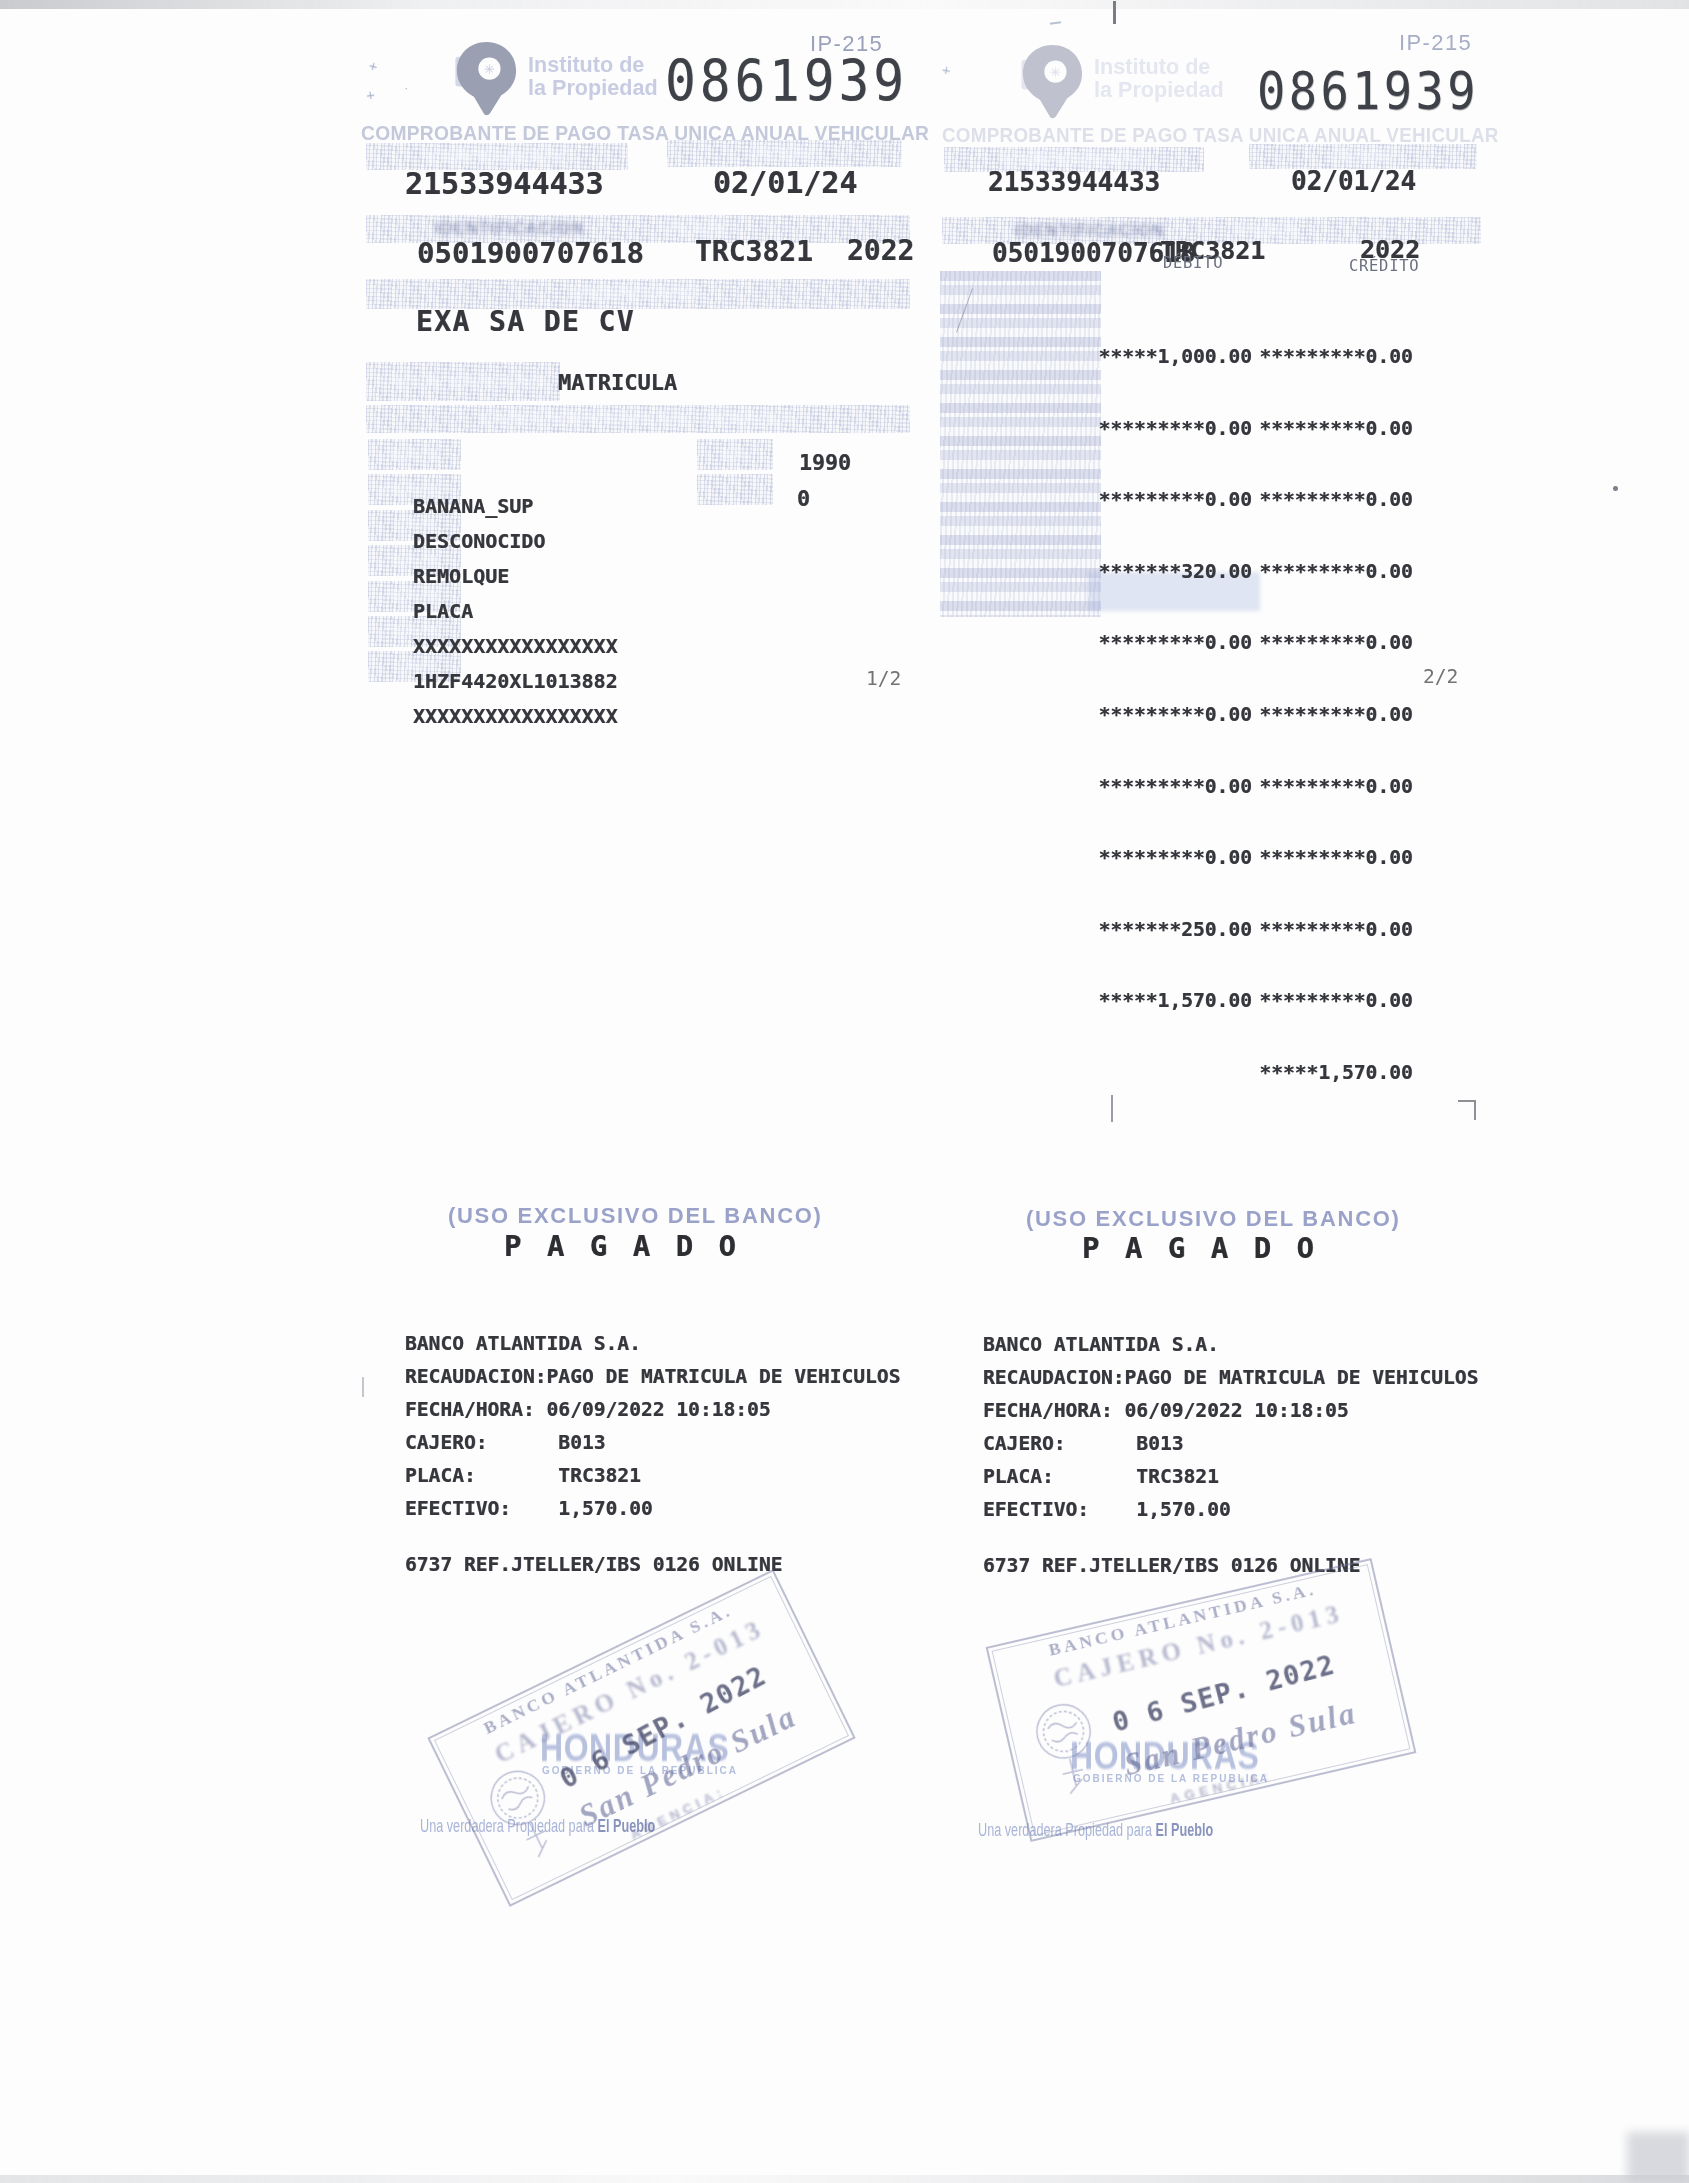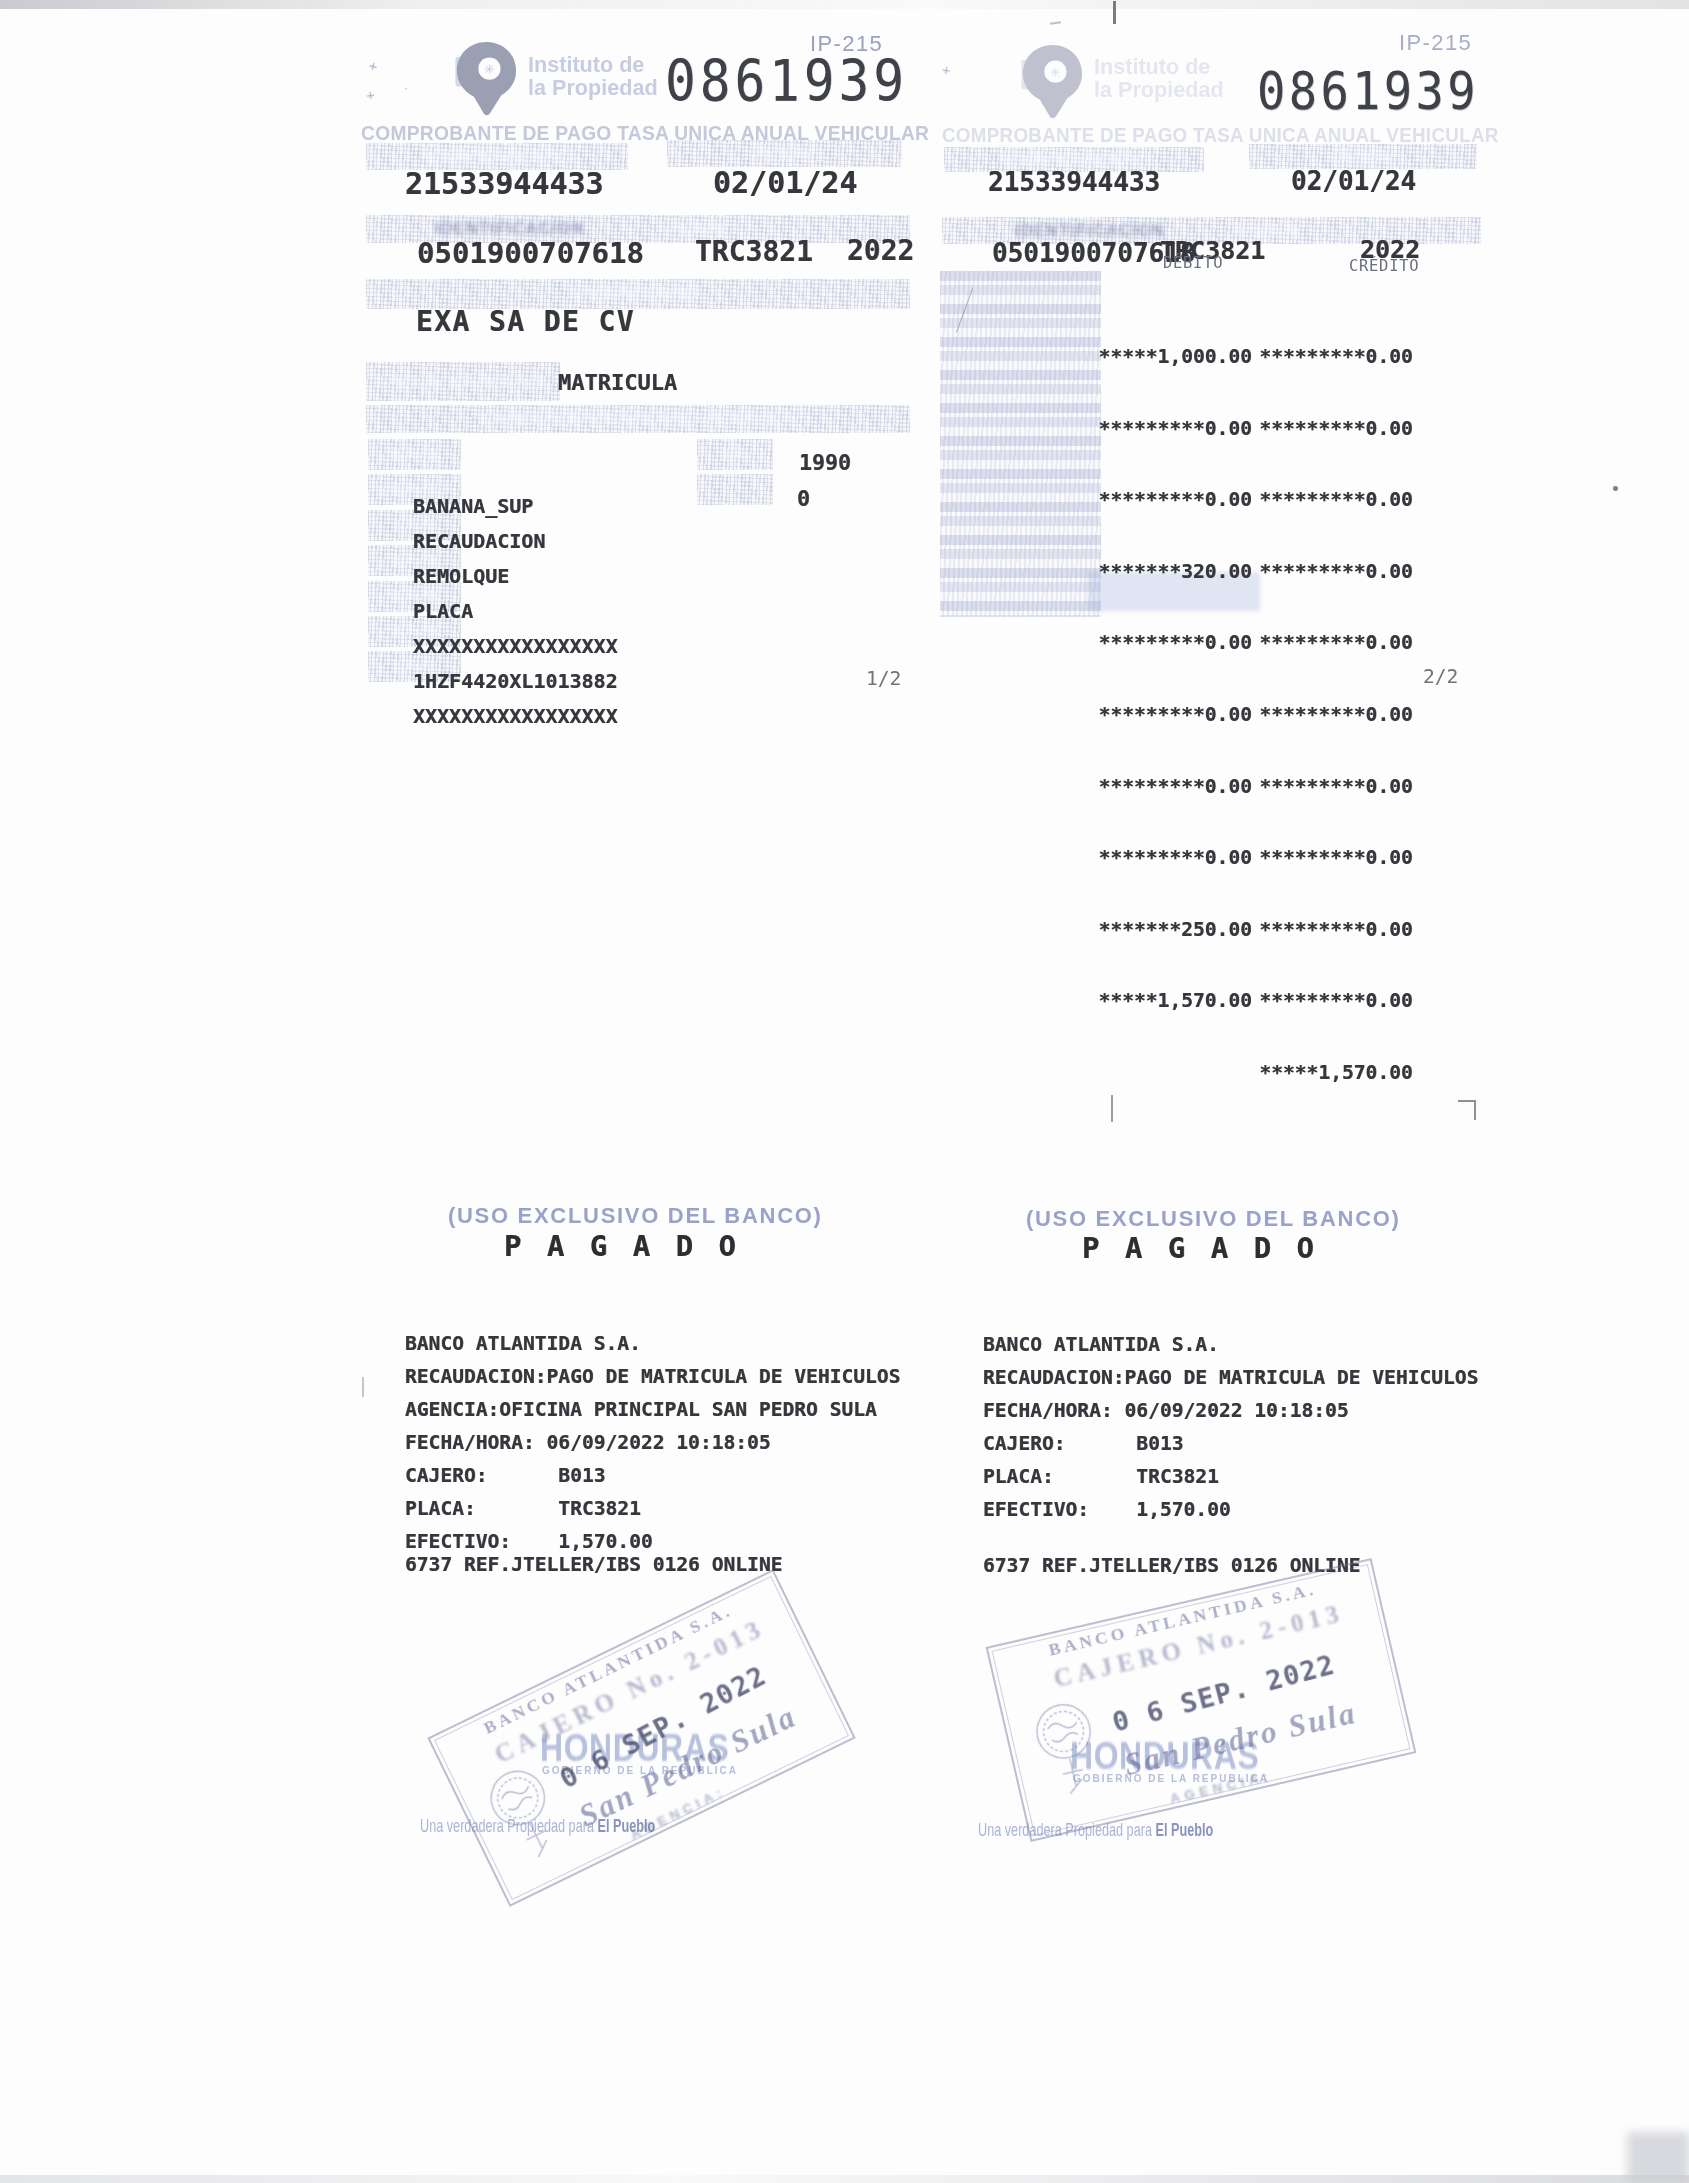--- a/index.html
+++ b/index.html
@@ -152,21 +152,21 @@
       </div>
       <div class="vband band">
         <span class="bandtxt" style="font-size:13px;">CHASIS</span>
       </div>
       <div class="vband band">
         <span class="bandtxt" style="font-size:13px;">VIN</span>
       </div>
     </div>
   <div class="abs dm" style="left:413px;top:450px;">
     
-  <div class="vline">BANANA_SUP</div><div class="vline">RECAUDACION</div><div class="vline">REMOLQUE</div><div class="vline">PLACA</div><div class="vline">XXXXXXXXXXXXXXXXX</div><div class="vline">1HZF4420XL1013882</div><div class="vline">XXXXXXXXXXXXXXXXX</div></div>
+  <div class="vline">BANANA_SUP</div><div class="vline">DESCONOCIDO</div><div class="vline">REMOLQUE</div><div class="vline">PLACA</div><div class="vline">XXXXXXXXXXXXXXXXX</div><div class="vline">1HZF4420XL1013882</div><div class="vline">XXXXXXXXXXXXXXXXX</div></div>
   <div class="abs band" style="left:697px;top:439px;width:76px;height:31px;">
       <span class="bandtxt" style="font-size:13px;">AÑO</span>
     </div>
   <div class="abs band" style="left:697px;top:474px;width:76px;height:31px;"></div>
   <div class="abs dm" style="left:799px;top:450px;font-size:21.6px;">1990</div>
   <div class="abs dm" style="left:797px;top:486px;font-size:21.6px;">0</div>
 
   <div class="abs pagemark" style="left:866px;top:667px;">1/2</div>
 </div>
 
@@ -268,21 +268,21 @@
     </div>
 
   <div class="abs pagemark" style="left:1423px;top:665px;">2/2</div>
 </div>
 
 <div>
   <div class="abs uso" style="left:448px;top:1203px;">(USO EXCLUSIVO DEL BANCO)</div>
   <div class="abs dm pagado" style="left:504px;top:1229px;">P A G A D O</div>
   <div class="abs dm" style="left:405px;top:1291px;">
     
-  <div class="bline">BANCO ATLANTIDA S.A.</div><div class="bline">RECAUDACION:PAGO DE MATRICULA DE VEHICULOS</div><div class="bline">AGENCIA:OFICINA PRINCIPAL SAN PEDRO SULA</div><div class="bline">FECHA/HORA: 06/09/2022 10:18:05</div><div class="bline">CAJERO:      B013</div><div class="bline">PLACA:       TRC3821</div><div class="bline">EFECTIVO:    1,570.00</div></div>
+  <div class="bline">BANCO ATLANTIDA S.A.</div><div class="bline">RECAUDACION:PAGO DE MATRICULA DE VEHICULOS</div><div class="bline">FECHA/HORA: 06/09/2022 10:18:05</div><div class="bline">CAJERO:      B013</div><div class="bline">PLACA:       TRC3821</div><div class="bline">EFECTIVO:    1,570.00</div></div>
   <div class="abs dm" style="left:405px;top:1553px;font-size:19.6px;">6737 REF.JTELLER/IBS 0126 ONLINE</div>
 </div>
 
 <div>
   <div class="abs uso" style="left:1026px;top:1206px;">(USO EXCLUSIVO DEL BANCO)</div>
   <div class="abs dm pagado" style="left:1082px;top:1231px;">P A G A D O</div>
   <div class="abs dm" style="left:983px;top:1292px;">
     
   <div class="bline">BANCO ATLANTIDA S.A.</div><div class="bline">RECAUDACION:PAGO DE MATRICULA DE VEHICULOS</div><div class="bline">FECHA/HORA: 06/09/2022 10:18:05</div><div class="bline">CAJERO:      B013</div><div class="bline">PLACA:       TRC3821</div><div class="bline">EFECTIVO:    1,570.00</div></div>
   <div class="abs dm" style="left:983px;top:1554px;font-size:19.6px;">6737 REF.JTELLER/IBS 0126 ONLINE</div>

